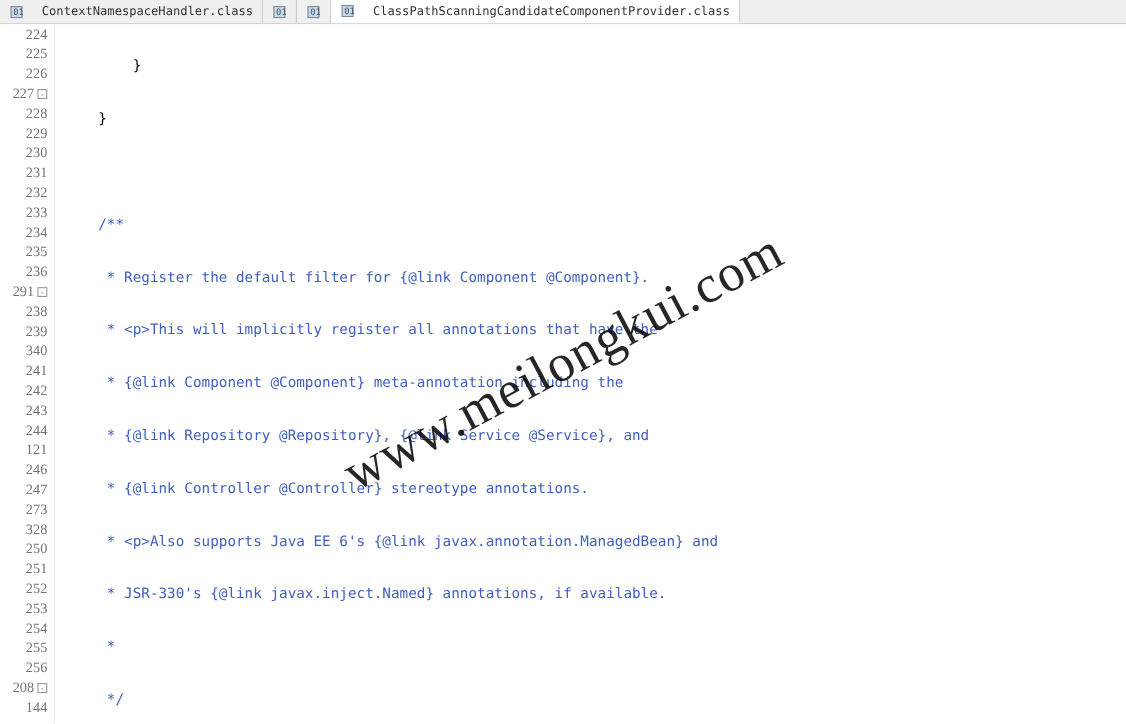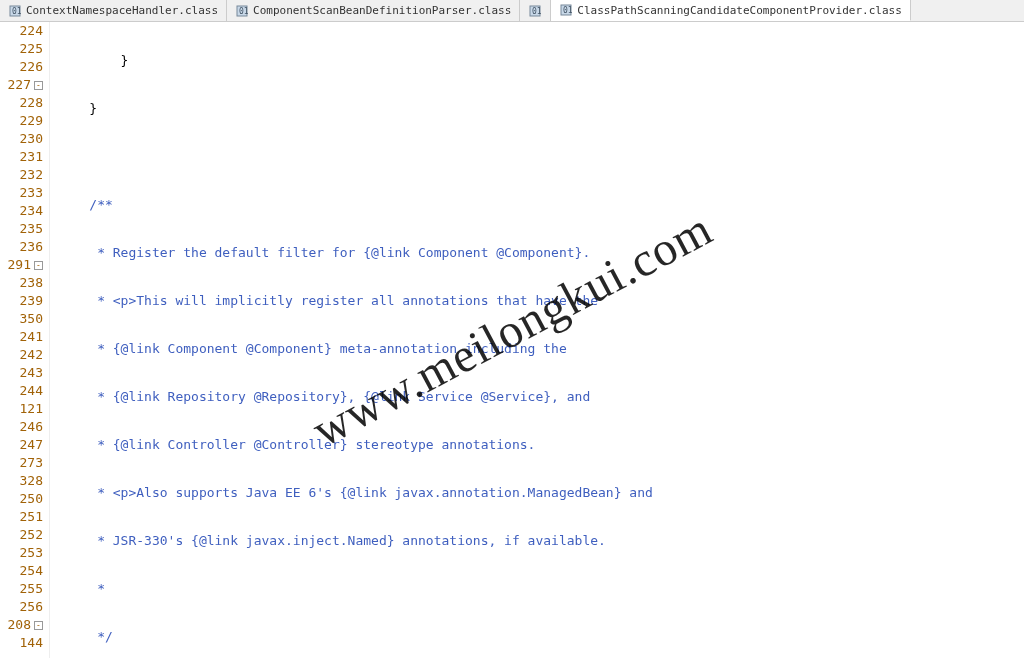--- a/index.html
+++ b/index.html
@@ -22,21 +22,21 @@
     .tab {
       display: flex;
       align-items: center;
       padding: 0 8px;
       border-right: 1px solid #ccc;
       background: #f0f0f0;
       font-size: 11px;
       color: #333;
       white-space: nowrap;
       cursor: pointer;
-      gap: 4px;
+      gap: 16px;
     }
     .tab.active {
       background: #fff;
       border-bottom: 1px solid #fff;
     }
     .tab-icon {
       width: 14px;
       height: 14px;
       display: inline-flex;
       align-items: center;
@@ -46,23 +46,24 @@
       display: flex;
       height: calc(100% - 22px);
       font-family: Consolas, monospace;
       font-size: 13px;
     }
     .gutter {
       background: #fff;
       width: 50px;
       text-align: right;
       padding-right: 6px;
-      color: #a16207;
+      color: #737373;
       user-select: none;
       border-right: 1px solid #eee;
+      font-family: Liberation Serif, serif;
     }
     .gutter .ln {
       height: 18px;
       line-height: 18px;
       font-size: 13px;
     }
     .gutter .expand-icon {
       display: inline-block;
       width: 9px;
       height: 9px;
@@ -111,21 +112,20 @@
       </span>
     <span>ContextNamespaceHandler.class</span>
   </div>
   <div class="tab">
     <span class="tab-icon">
         <svg width="12" height="12" viewBox="0 0 12 12">
           <rect x="1" y="1" width="10" height="10" fill="#c8d8e8" stroke="#789"></rect>
           <text x="3" y="9" font-size="8" fill="#456">01</text>
         </svg>
       </span>
-    <span>ComponentScanBeanDefinitionParser.class</span>
   </div>
   <div class="tab">
     <span class="tab-icon">
         <svg width="12" height="12" viewBox="0 0 12 12">
           <rect x="1" y="1" width="10" height="10" fill="#c8d8e8" stroke="#789"></rect>
           <text x="3" y="9" font-size="8" fill="#456">01</text>
         </svg>
       </span>
   </div>
   <div class="tab active">
@@ -151,21 +151,21 @@
     <div class="ln">230</div>
     <div class="ln">231</div>
     <div class="ln">232</div>
     <div class="ln">233</div>
     <div class="ln">234</div>
     <div class="ln">235</div>
     <div class="ln">236</div>
     <div class="ln"><span>291</span><span class="expand-icon">-</span></div>
     <div class="ln">238</div>
     <div class="ln">239</div>
-    <div class="ln">350</div>
+    <div class="ln">340</div>
     <div class="ln">241</div>
     <div class="ln">242</div>
     <div class="ln">243</div>
     <div class="ln">244</div>
     <div class="ln">121</div>
     <div class="ln">246</div>
     <div class="ln">247</div>
     <div class="ln">273</div>
     <div class="ln">328</div>
     <div class="ln">250</div>

